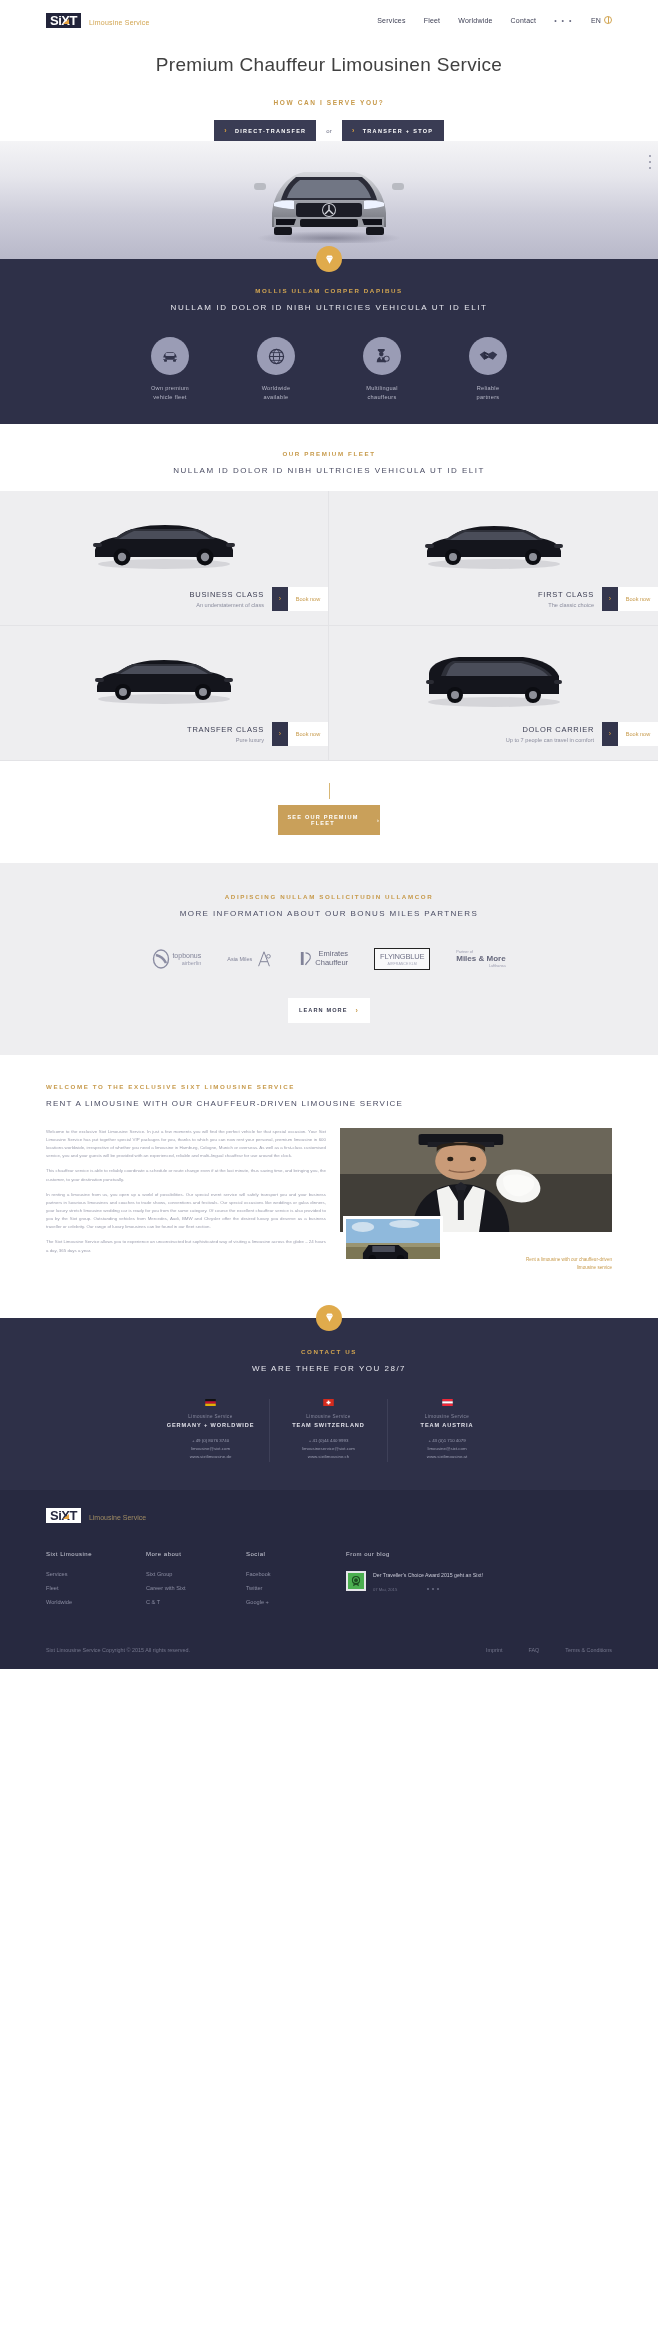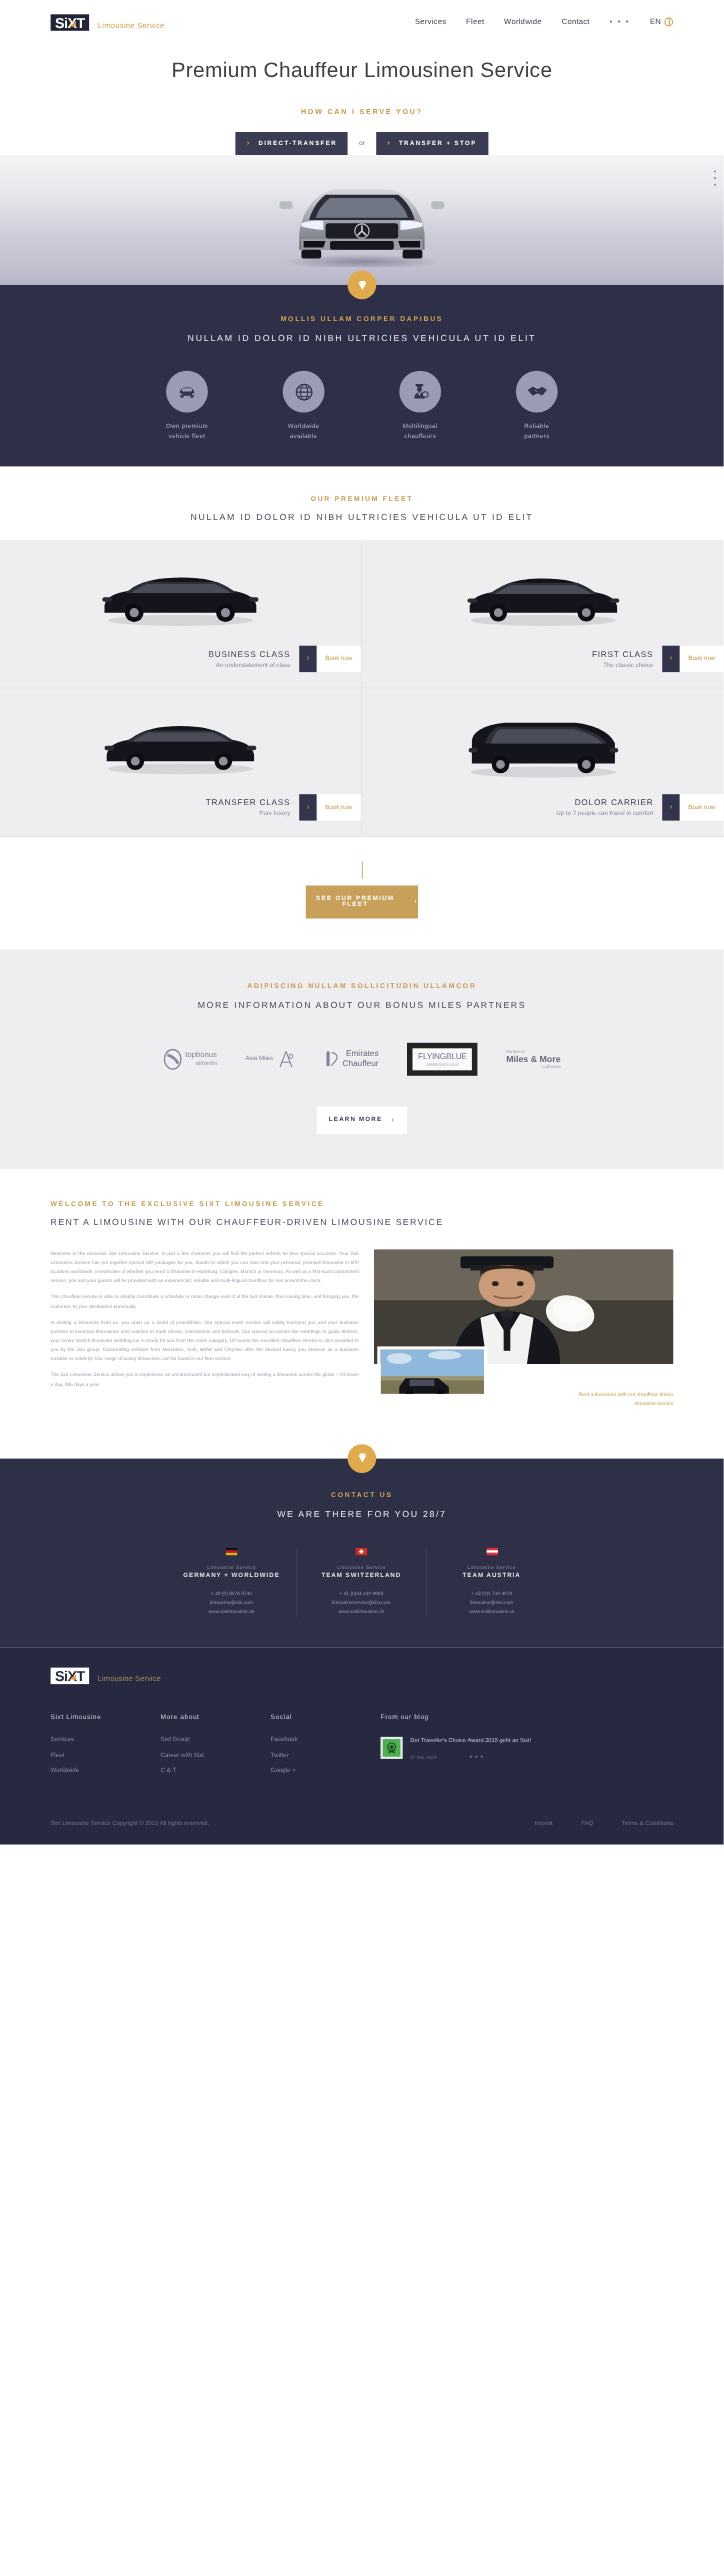--- a/index.html
+++ b/index.html
@@ -603,21 +603,21 @@
         <svg width="13" height="17" viewBox="0 0 14 18">
           <path d="M2 2 L5 2 L5 16 L2 16 Z" fill="#6e7089"></path>
           <path d="M7 3 C11 3 13 6 12 9 C11 12 8 13 7 16" stroke="#6e7089" stroke-width="1.2" fill="none"></path>
         </svg>
         <div style="text-align:right;line-height:1.15;">
           <div style="font-size:7.5px;color:#4e5068;">Emirates</div>
           <div style="font-size:7.5px;color:#4e5068;">Chauffeur</div>
         </div>
       </div>
 
-      <div class="plogo" style="border:5px solid #000000;padding:3px 5px;background:#fbfbfc;">
+      <div class="plogo" style="border:1px solid #000000;padding:3px 5px;background:#fbfbfc;">
         <div style="font-size:7.5px;color:#5a5c75;letter-spacing:-.2px;">FLYINGBLUE</div>
         <div style="font-size:3.6px;color:#9a9cb0;margin-top:1px;">AIRFRANCE KLM</div>
       </div>
 
       <div class="plogo" style="text-align:left;line-height:1.2;">
         <div style="font-size:3.8px;color:#8a8ca3;">Partner of</div>
         <div style="font-size:8px;font-weight:bold;color:#4e5068;">Miles &amp; More</div>
         <div style="font-size:3.8px;color:#8a8ca3;text-align:right;">Lufthansa</div>
       </div>
 

